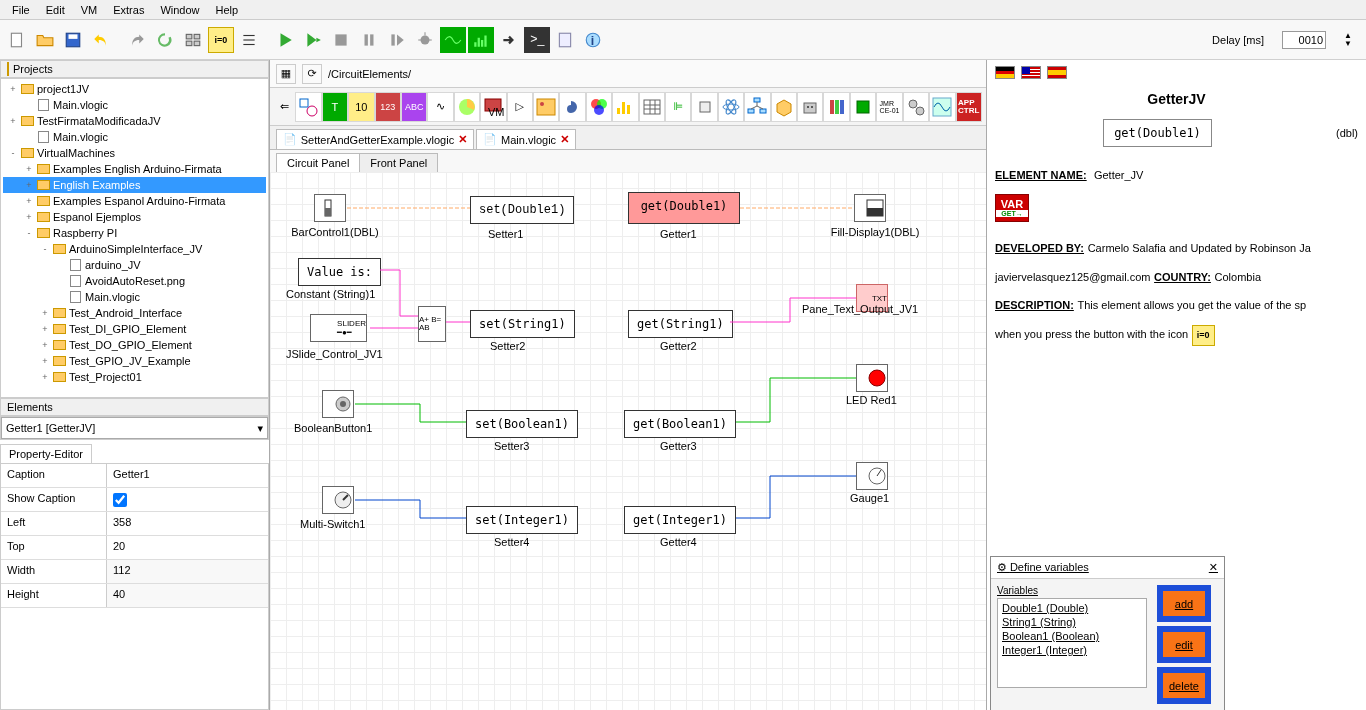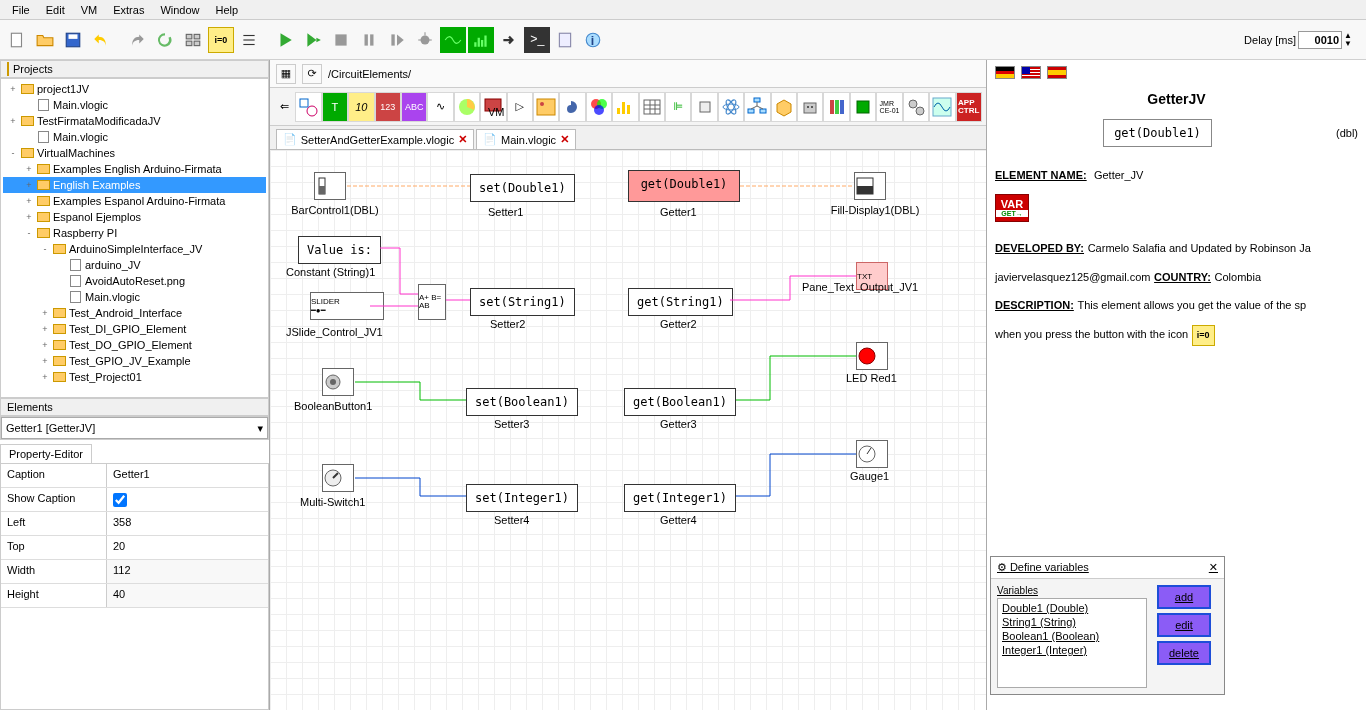--- a/index.html
+++ b/index.html
@@ -2,22 +2,22 @@
 <html><head>
 <meta charset="utf-8">
 <style>
 * { margin: 0; padding: 0; box-sizing: border-box; font-family: Tahoma, Arial, sans-serif; font-size: 11px; }
 body { background: #fff; overflow: hidden; width: 1366px; height: 710px; }
 .menubar { height: 20px; background: #f0f0f0; border-bottom: 1px solid #ccc; display: flex; align-items: center; padding: 0 4px; }
 .menubar span { padding: 0 8px; cursor: default; }
 .toolbar1 { height: 40px; background: #f8f8f8; border-bottom: 1px solid #d0d0d0; display: flex; align-items: center; padding: 0 4px; gap: 2px; }
 .toolbar1 .tbtn { width: 26px; height: 26px; border: 1px solid transparent; display: flex; align-items: center; justify-content: center; cursor: pointer; }
 .toolbar1 .sep { width: 6px; }
-.delay-box { margin-left: auto; display: flex; align-items: center; gap: 2px; padding-right: 10px; }
-.delay-box input { width: 44px; height: 18px; text-align: right; border: 1px solid #999; padding: 0 2px; font-weight: bold; }
+.delay-box { margin-left: auto; display: flex; align-items: center; gap: 18px; padding-right: 10px; }
+.delay-box input { width: 44px; height: 18px; text-align: right; border: 1px solid #999; padding: 0 2px; }
 .main-area { display: flex; height: 650px; }
 .left-col { width: 270px; border-right: 1px solid #aaa; display: flex; flex-direction: column; }
 .panel-hdr { background: #f0f0f0; border: 1px solid #ccc; padding: 2px 6px; font-weight: normal; display: flex; align-items: center; gap: 4px; }
 .tree { flex: 0 0 320px; overflow: auto; border: 1px solid #ccc; padding: 2px; background: #fff; }
 .tree-row { display: flex; align-items: center; height: 16px; white-space: nowrap; cursor: default; }
 .tree-row.sel { background: #3399ff; color: #fff; }
 .tree-row .ind { display: inline-block; }
 .tree-row .tw { width: 12px; text-align: center; color: #666; font-size: 9px; }
 .tree-row .ico { width: 16px; height: 14px; margin-right: 2px; display: inline-flex; align-items: center; justify-content: center; }
 .folder-ico { width: 13px; height: 10px; background: #fc6; border: 1px solid #c90; }
@@ -41,38 +41,38 @@
 .tabs-row { height: 24px; display: flex; align-items: flex-end; padding: 0 6px; background: #f0f0f0; border-bottom: 1px solid #bbb; }
 .file-tab { border: 1px solid #bbb; border-bottom: none; background: #fff; padding: 3px 6px; display: flex; align-items: center; gap: 4px; margin-right: 2px; }
 .file-tab .close { color: #c00; font-weight: bold; cursor: pointer; }
 .panel-tabs { height: 22px; display: flex; align-items: flex-end; padding: 0 6px; background: #f8f8f8; }
 .panel-tab { border: 1px solid #bbb; border-bottom: none; padding: 3px 10px; background: #fff; margin-right: -1px; }
 .panel-tab.inactive { background: #eee; }
 .canvas { flex: 1; position: relative; overflow: auto; background: #fff; background-image: linear-gradient(#eee 1px, transparent 1px), linear-gradient(90deg, #eee 1px, transparent 1px); background-size: 16px 16px; }
 .blk { position: absolute; border: 1px solid #333; background: #fff; text-align: center; font-family: monospace; font-size: 12px; padding: 6px 8px; }
 .blk.red { background: #f99; }
 .lbl { position: absolute; font-size: 11px; text-align: center; }
-.ico-blk { position: absolute; width: 32px; height: 28px; border: 1px solid #666; background: #fff; display: flex; align-items: center; justify-content: flex-start; }
+.ico-blk { position: absolute; width: 32px; height: 28px; border: 1px solid #666; background: #fff; display: flex; align-items: center; justify-content: flex-end; }
 .right-col { width: 380px; border-left: 1px solid #aaa; padding: 6px 8px; overflow: auto; }
 .flags { display: flex; gap: 6px; }
 .flag { width: 20px; height: 13px; border: 1px solid #888; }
 .right-col h2 { text-align: center; font-size: 14px; font-weight: bold; margin: 12px 0; }
 .doc-box { border: 1px solid #888; background: #fff; font-family: monospace; font-size: 12px; padding: 6px 10px; display: inline-block; margin: 0 auto; }
 .doc-row { display: flex; justify-content: center; align-items: center; gap: 16px; margin-bottom: 18px; }
 .doc-text { font-size: 13px; line-height: 1.6; margin: 8px 0; }
 .doc-text b { text-decoration: underline; }
 .var-badge { width: 34px; height: 28px; background: #c00; color: #fff; font-size: 8px; font-weight: bold; display: inline-flex; flex-direction: column; align-items: center; justify-content: center; border: 1px solid #800; line-height: 1; }
 .var-badge .g { background: #fff; color: #080; font-size: 7px; width: 100%; text-align: center; }
 .dialog { position: absolute; border: 1px solid #888; background: #f4f4f4; width: 235px; text-decoration: underline; }
 .dialog .ttl { background: #fff; padding: 4px 6px; display: flex; justify-content: space-between; border-bottom: 1px solid #ccc; font-size: 12px; }
 .dialog .body { padding: 6px; display: flex; gap: 10px; }
 .dialog .list { background: #fff; border: 1px solid #aaa; width: 150px; height: 90px; padding: 2px; font-size: 10px; }
 .dialog .list div { padding: 1px 2px; }
 .dialog .btns { display: flex; flex-direction: column; gap: 4px; }
-.dialog .btns button { width: 54px; height: 24px; border: 2px solid #1d4ed8; background: #8b5cf6; font-size: 11px; }
+.dialog .btns button { width: 54px; height: 37px; border: 6px solid #1d4ed8; background: #f97316; font-size: 11px; }
 svg.icon { width: 18px; height: 18px; }
 </style>
 </head>
 <body>
 
 <div class="menubar">
   <span>File</span>
   <span>Edit</span>
   <span>VM</span>
   <span>Extras</span>
@@ -419,21 +419,21 @@
 
     <div class="comp-toolbar">
       <div class="cbtn nav">⇐</div>
       <div class="cbtn">
           <svg width="22" height="20">
             <rect x="2" y="2" width="8" height="8" fill="none" stroke="#06c"></rect>
             <circle cx="14" cy="14" r="5" fill="none" stroke="#c06"></circle>
           </svg>
         </div>
       <div class="cbtn" style="background:#0a0;color:#fff;">T</div>
-      <div class="cbtn" style="background:#fe8;font-style:italic;">10</div>
+      <div class="cbtn" style="background:#fe8;">10</div>
       <div class="cbtn" style="background:#c44;color:#fff;font-size:9px;">123</div>
       <div class="cbtn" style="background:#a4e;color:#fff;font-size:9px;">ABC</div>
       <div class="cbtn">∿</div>
       <div class="cbtn">
           <svg width="20" height="20">
             <circle cx="10" cy="10" r="8" fill="#af6"></circle>
             <path d="M10 10L10 2A8 8 0 0 1 17 13z" fill="#fc4"></path>
           </svg>
         </div>
       <div class="cbtn">
@@ -545,45 +545,49 @@
         <span>📄</span>
         <span>SetterAndGetterExample.vlogic</span>
         <span class="close">✕</span>
       </div>
       <div class="file-tab">
         <span>📄</span>
         <span>Main.vlogic</span>
         <span class="close">✕</span>
       </div>
     </div>
+    <div class="panel-tabs">
+      <div class="panel-tab">Circuit Panel</div>
+      <div class="panel-tab inactive">Front Panel</div>
+    </div>
 
     <div class="canvas">
 
       <div class="ico-blk" style="left:44px;top:22px;">
           <svg width="24" height="20">
             <rect x="4" y="2" width="6" height="16" fill="#fff" stroke="#333"></rect>
             <rect x="4" y="10" width="6" height="8" fill="#666"></rect>
           </svg>
         </div>
       <div class="lbl" style="left:10px;top:54px;width:110px;">BarControl1(DBL)</div>
-      <div class="blk" style="left:200px;top:24px;">set(Double1)</div>
+      <div class="blk" style="left:200px;top:24px;font-family:Liberation Mono, monospace;">set(Double1)</div>
       <div class="lbl" style="left:218px;top:56px;">Setter1</div>
       <div class="blk red" style="left:358px;top:20px;width:112px;height:32px;">get(Double1)</div>
       <div class="lbl" style="left:390px;top:56px;">Getter1</div>
       <div class="ico-blk" style="left:584px;top:22px;">
           <svg width="20" height="20">
             <rect x="2" y="2" width="16" height="16" fill="#fff" stroke="#333"></rect>
             <rect x="2" y="10" width="16" height="8" fill="#333"></rect>
           </svg>
         </div>
       <div class="lbl" style="left:550px;top:54px;width:110px;">Fill-Display1(DBL)</div>
 
       <div class="blk" style="left:28px;top:86px;">Value is:</div>
       <div class="lbl" style="left:16px;top:116px;">Constant (String)1</div>
-      <div class="ico-blk" style="left:40px;top:142px;width:74px;">
+      <div class="ico-blk" style="left:40px;top:142px;width:57px;">
           <span style="font-size:8px;">SLIDER<br>━●━</span>
         </div>
       <div class="lbl" style="left:16px;top:176px;">JSlide_Control_JV1</div>
       <div class="ico-blk" style="left:148px;top:134px;width:28px;height:36px;font-size:8px;line-height:1;">A+
 B=
 AB</div>
       <div class="blk" style="left:200px;top:138px;">set(String1)</div>
       <div class="lbl" style="left:220px;top:168px;">Setter2</div>
       <div class="blk" style="left:358px;top:138px;">get(String1)</div>
       <div class="lbl" style="left:390px;top:168px;">Getter2</div>

